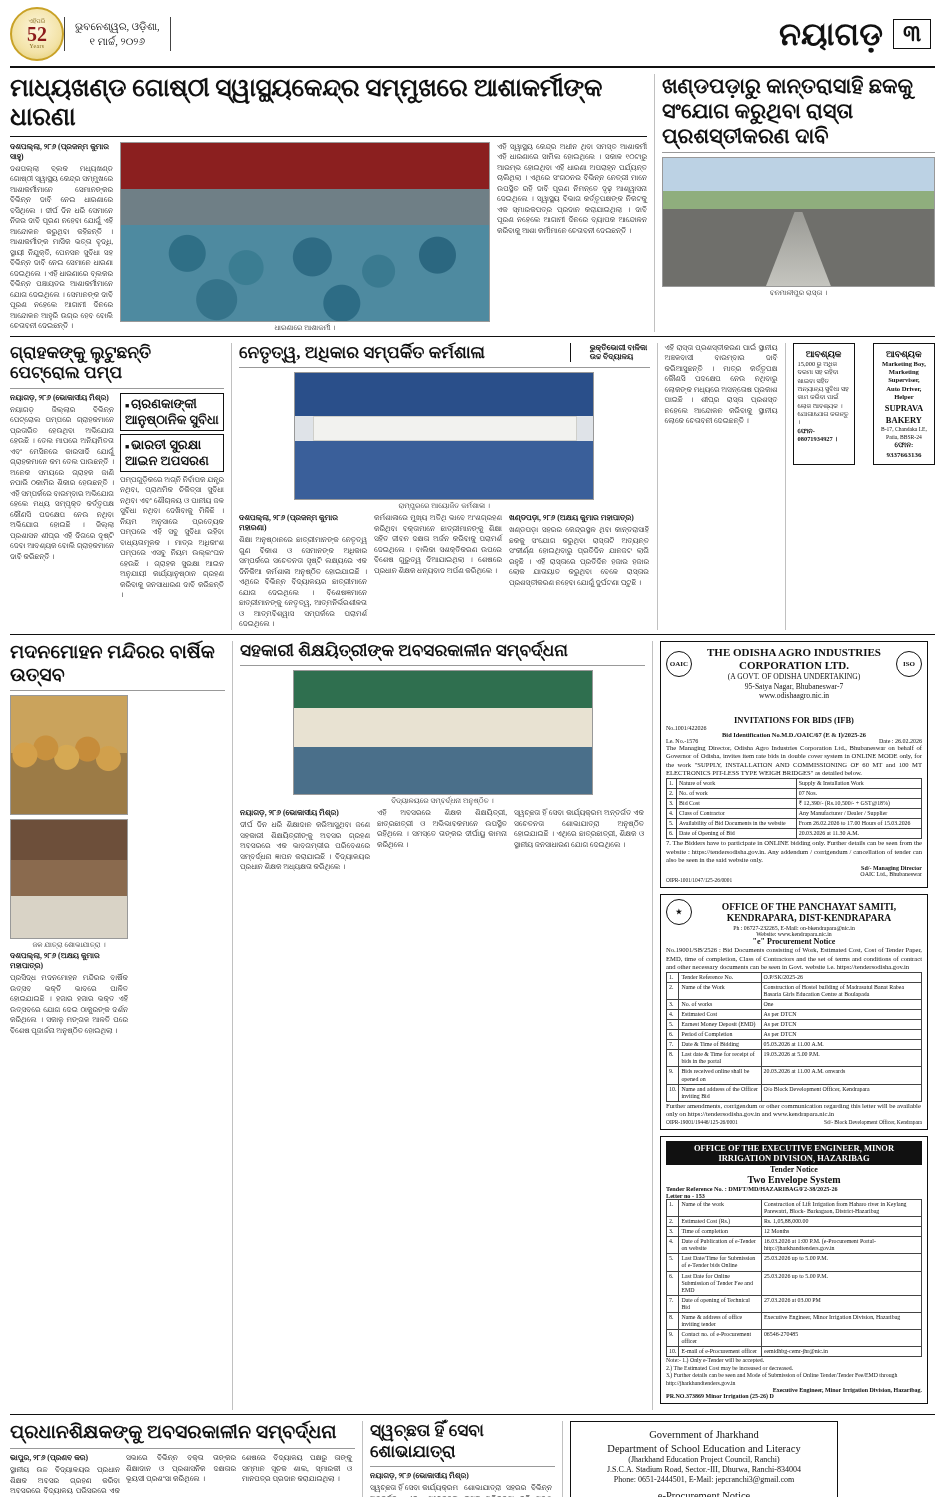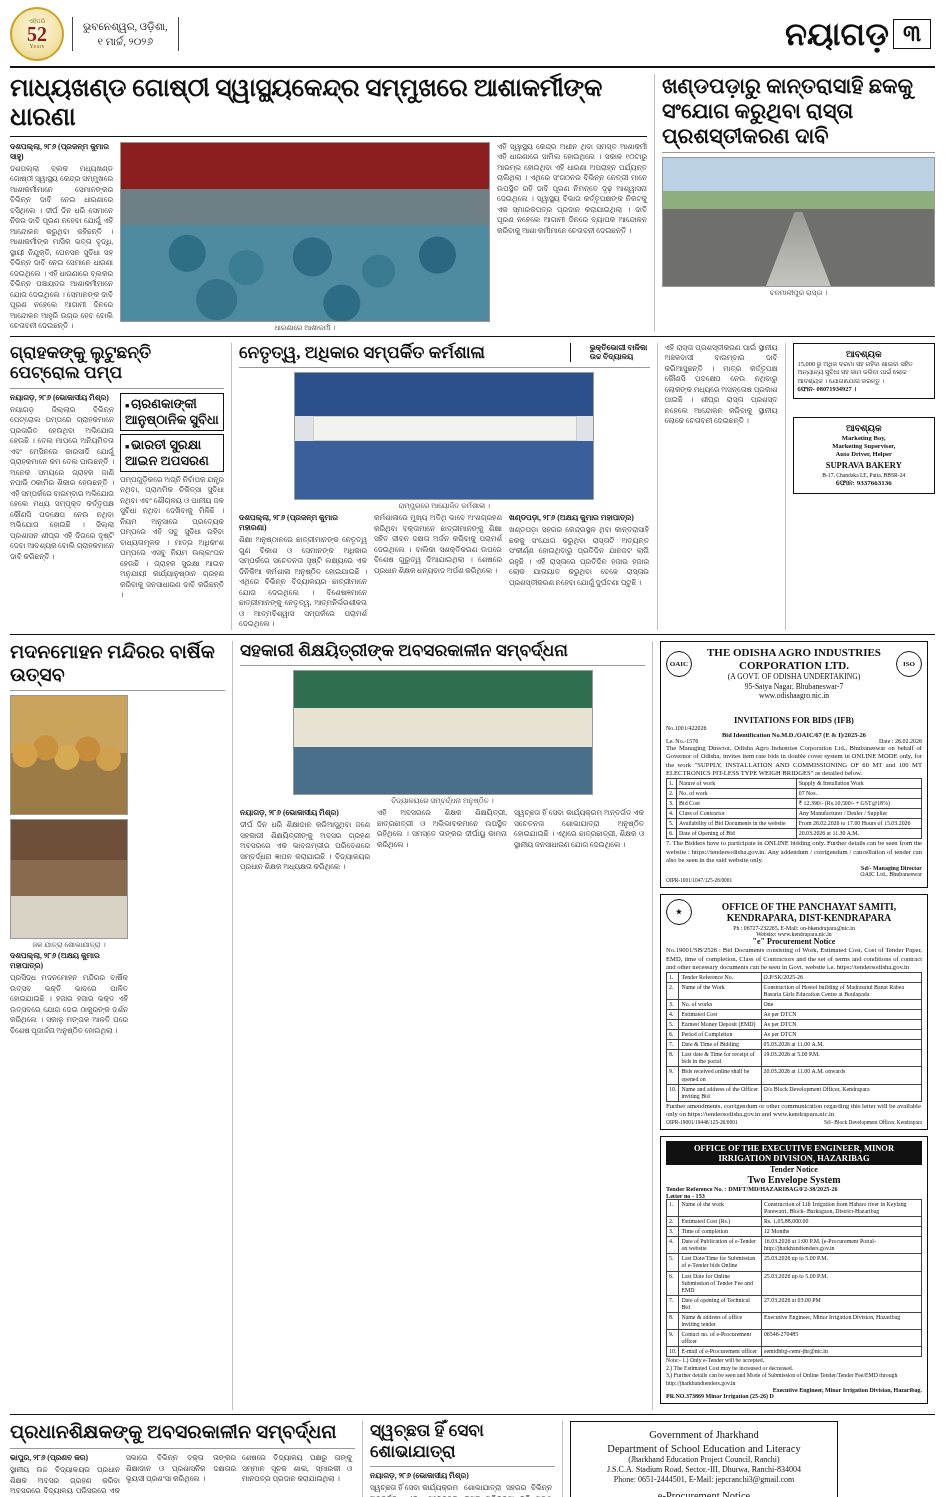--- a/index.html
+++ b/index.html
@@ -18,36 +18,36 @@
     padding: 6px 10px 4px 10px;
     position: relative;
   }
   
   .masthead {
     display: flex; align-items: center; justify-content: space-between;
     border-bottom: 2px solid #111;
     padding-bottom: 4px;
     height: 62px;
   }
-  .mh-left { display: flex; align-items: center; gap: 8px; }
+  .mh-left { display: flex; align-items: center; }
   .medallion {
     width: 54px; height: 54px; border-radius: 50%;
     border: 2px solid #c9a227;
     background: radial-gradient(circle at 50% 40%, #fdf6dc 0%, #f3e3a8 60%, #e0c96a 100%);
     display: flex; flex-direction: column; align-items: center; justify-content: center;
     line-height: 1;
   }
   .medallion .top { font-size: 6px; color: #7a5f12; }
   .medallion .num { font-size: 20px; font-weight: bold; color: #8c1b1b; }
   .medallion .yrs { font-size: 5.5px; color: #7a5f12; letter-spacing: .5px; }
   .mh-meta {
     border-left: 1px solid #444; border-right: 1px solid #444;
     padding: 2px 10px; font-size: 10.5px; line-height: 1.45; text-align: center;
   }
-  .mh-right { display: flex; align-items: center; padding-right: 4px;}
+  .mh-right { display: flex; align-items: center; gap: 6px; padding-right: 4px;}
   .nameplate {
     font-size: 32px; font-weight: bold; letter-spacing: 0px;
     font-family: "Liberation Serif", serif;
   }
   .edition-box {
     border: 1.5px solid #111; padding: 1px 9px; font-size: 23px; font-weight: bold;
     margin-left: 4px;
   }
   
   .cols { display: flex; gap: 7px; margin-top: 6px; }
@@ -248,21 +248,21 @@
 
     <div class="rule-v"></div>
 
     <div class="col" style="width:115px;">
       <div class="body-text">ଏହି ରାସ୍ତା ପ୍ରଶସ୍ତୀକରଣ ପାଇଁ ସ୍ଥାନୀୟ ଅଞ୍ଚଳବାସୀ ବାରମ୍ବାର ଦାବି କରିଆସୁଛନ୍ତି । ମାତ୍ର କର୍ତ୍ତୃପକ୍ଷ କୌଣସି ପଦକ୍ଷେପ ନେଉ ନଥିବାରୁ ଲୋକଙ୍କ ମଧ୍ୟରେ ଅସନ୍ତୋଷ ପ୍ରକାଶ ପାଇଛି । ଶୀଘ୍ର ରାସ୍ତା ପ୍ରଶସ୍ତ ନହେଲେ ଆନ୍ଦୋଳନ କରିବାକୁ ସ୍ଥାନୀୟ ଲୋକେ ଚେତାବନୀ ଦେଇଛନ୍ତି ।</div>
     </div>
 
     <div class="rule-v"></div>
 
     <div class="col" style="width:145px;">
-      <div class="two-ad" style="gap:18px;flex-direction:column;">
+      <div class="two-ad" style="gap:18px;">
         <div class="small-ad">
           <div style="text-align:center;font-weight:bold;font-size:9px;">ଆବଶ୍ୟକ</div>
           <div style="font-size:6.4px;line-height:1.3;">15,000 ରୁ ଅଧିକ ଦରମା ସହ ରହିବା ଖାଇବା ସହିତ ଅନ୍ୟାନ୍ୟ ସୁବିଧା ସହ କାମ କରିବା ପାଇଁ ଲୋକ ଆବଶ୍ୟକ । ଯୋଗାଯୋଗ କରନ୍ତୁ ।</div>
           <div style="font-size:6.4px;font-weight:bold;">ଫୋନ- 08071934927 ।</div>
         </div>
         <div class="small-ad">
           <div style="text-align:center;font-weight:bold;font-size:9px;">ଆବଶ୍ୟକ</div>
           <div style="text-align:center;font-size:6.6px;font-weight:bold;line-height:1.25;">
             <div>Marketing Boy,</div>
             <div>Marketing Superviser,</div>

